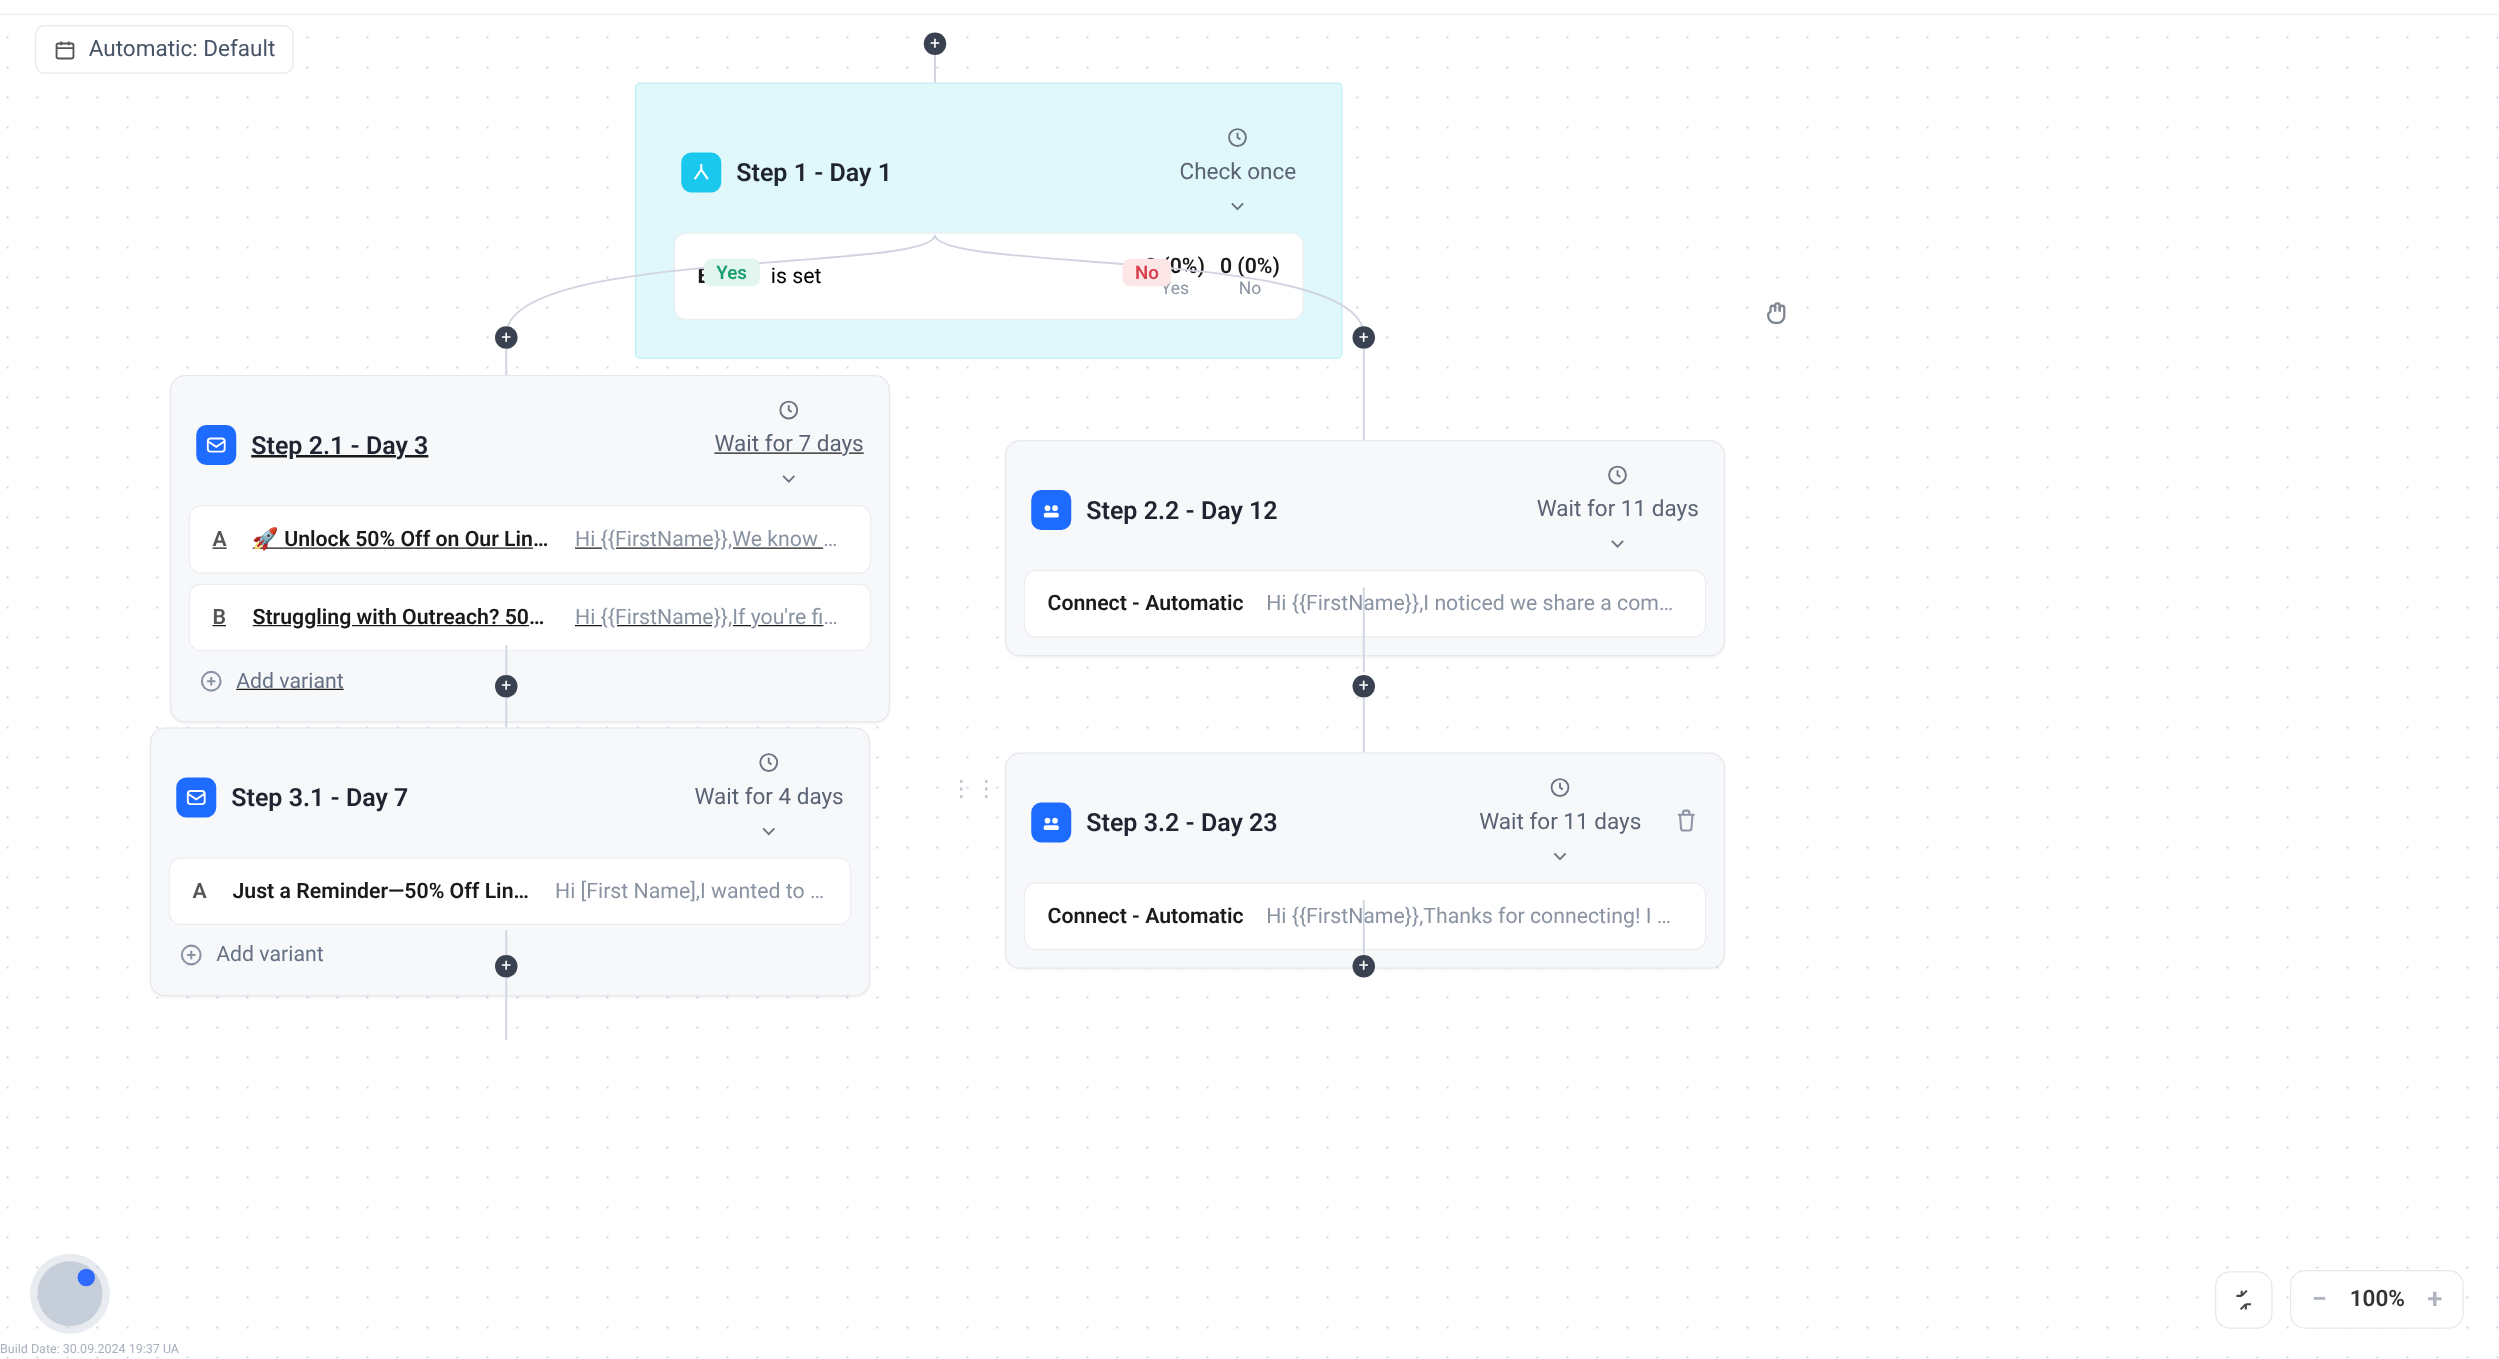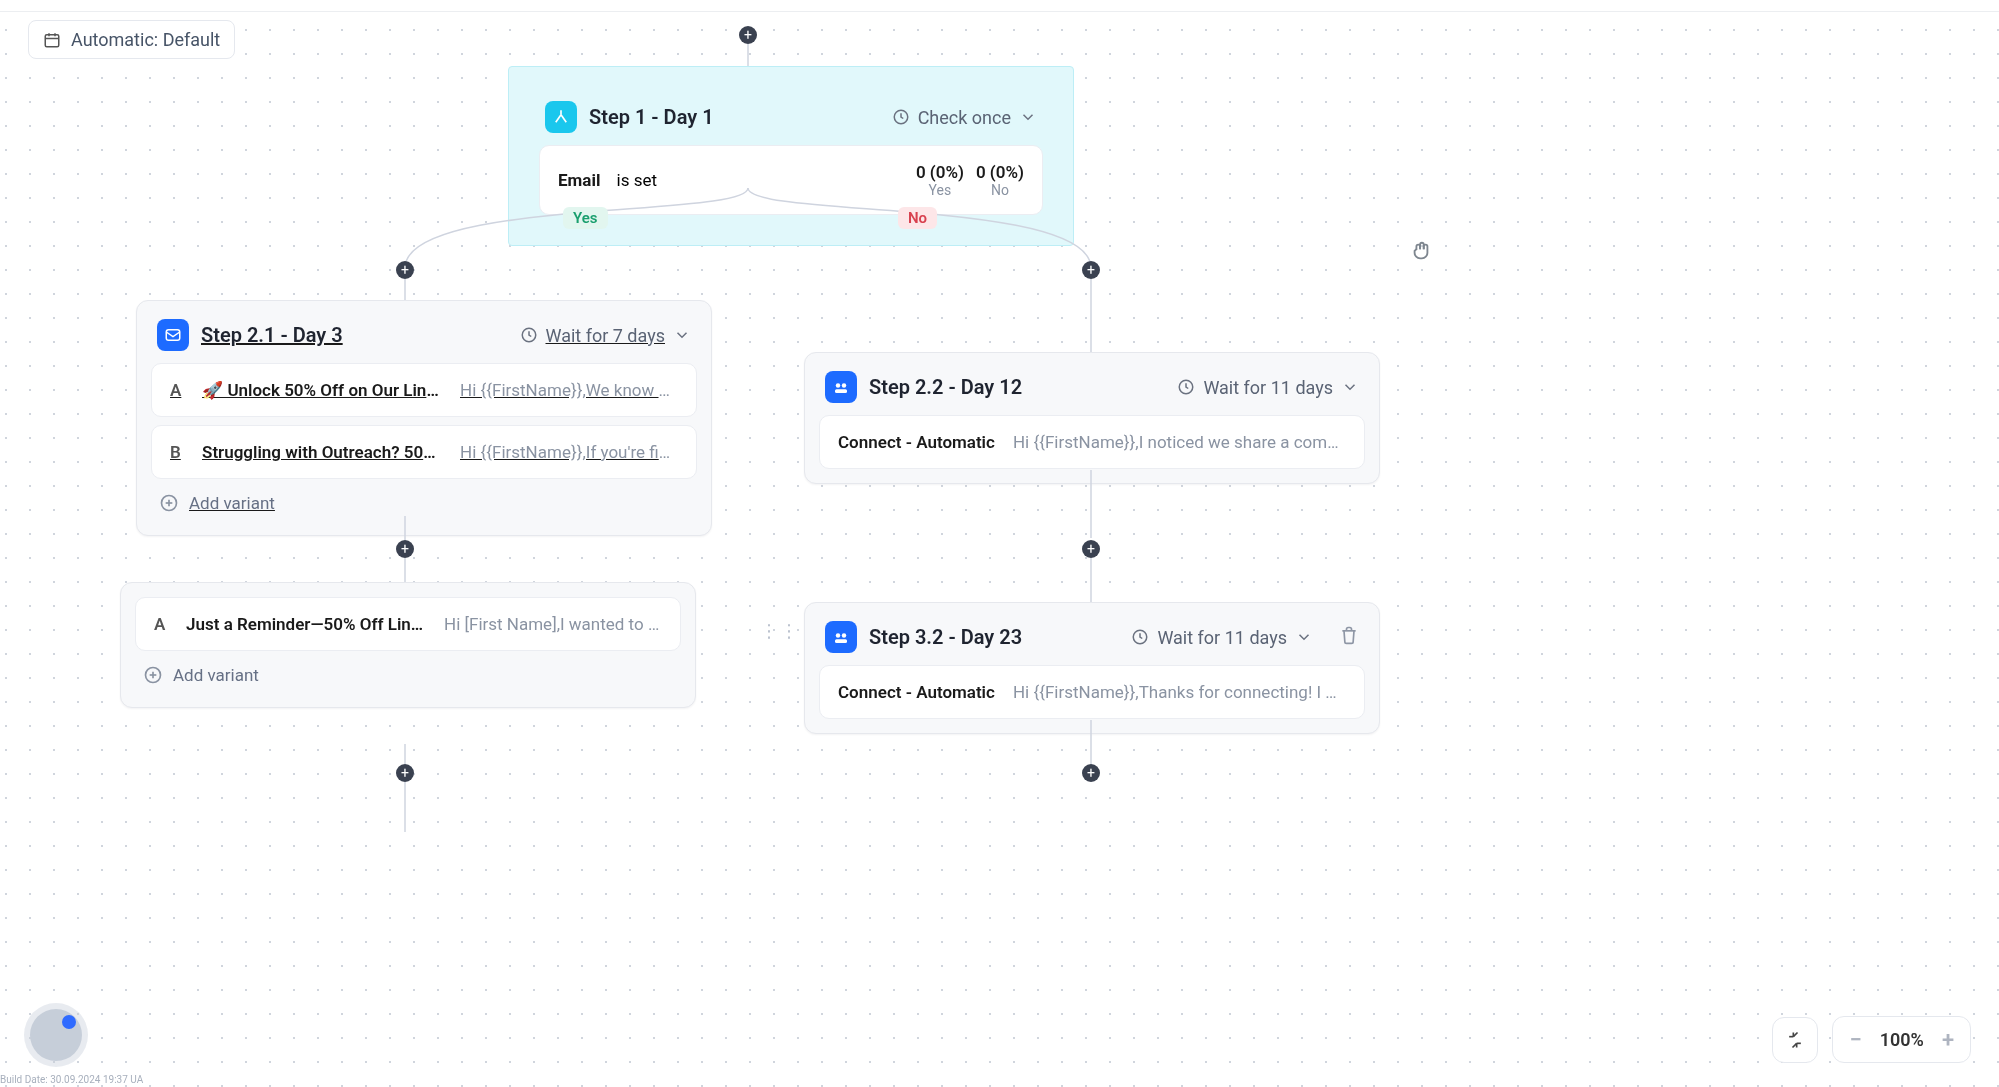--- a/index.html
+++ b/index.html
@@ -7,21 +7,21 @@
 .canvas { position: absolute; inset: 0; background-image: radial-gradient(#d0d5dd 1px, transparent 1px); background-size: 24px 24px; background-position: -6px -6px; }
 .hbar { position: absolute; top:0; left:0; right:0; height:12px; border-bottom:1px solid #eceef1; background:#fff;}
 .schedule-chip { position:absolute; top:20px; left:28px; display:flex; align-items:center; gap:10px; padding:8px 14px; background:#fff; border:1px solid #e5e8ee; border-radius:8px; font-size:18px; color:#475467; cursor:pointer; }
 .schedule-chip svg { width:18px; height:18px; stroke:#555; }
 .node { position:absolute; background:#f7f8fa; border:1px solid #e6e8ed; border-radius:12px; padding:14px; box-shadow:0 1px 2px rgba(16,24,40,.05); }
 .node-head { display:flex; align-items:center; gap:12px; padding:4px 6px 12px 6px; }
 .ic { width:32px; height:32px; border-radius:8px; display:flex; align-items:center; justify-content:center; color:#fff; flex:0 0 32px; }
 .ic-cyan { background:#1ac7ed; }
 .ic-blue { background:#1d6bff; }
 .step-title { font-weight:600; font-size:20px; color:#1f2430; }
-.wait { margin-left:auto; display:flex; align-items:center; gap:8px; color:#5a6374; font-size:18px; cursor:pointer; }
+.wait { margin-left:auto; display:flex; align-items:center; gap:8px; color:#5a6374; font-size:18px; cursor:pointer;flex-direction:column; }
 .wait svg { width:18px; height:18px; }
 .row { background:#fff; border:1px solid #ebedf2; border-radius:10px; padding:16px 18px; display:flex; align-items:center; gap:18px; font-size:17px; }
 .row + .row { margin-top:8px; }
 .row .lbl { font-weight:600; white-space:nowrap; overflow:hidden; text-overflow:ellipsis; }
 .row .prev { color:#8a93a2; white-space:nowrap; overflow:hidden; text-overflow:ellipsis; flex:1; min-width:0; }
 .row .tag { font-weight:600; color:#555; width:14px; }
 .addv { display:flex; align-items:center; gap:10px; padding:14px 8px 8px 8px; color:#667085; font-size:17px; cursor:pointer; }
 .addv svg { width:20px; height:20px; }
 .stats { margin-left:auto; display:flex; gap:12px; text-align:center; }
 .stats .v { font-weight:600; }
@@ -198,20 +198,39 @@
 
 <svg class="line" style="left:1091px; top:470px;">
       <line x1="0" y1="0" x2="0" y2="68"></line>
     </svg>
 <div class="plus-dot" style="left:1082px; top:540px;">+</div>
 <svg class="line" style="left:1091px; top:558px;">
       <line x1="0" y1="0" x2="0" y2="44"></line>
     </svg>
 
 <div class="node" style="left:120px; top:582px; width:576px;">
+  <div class="node-head">
+    <div class="ic ic-blue">
+      <svg width="18" height="18" viewBox="0 0 24 24" fill="none" stroke="#fff" stroke-width="2">
+            <rect x="3" y="5" width="18" height="14" rx="3"></rect>
+            <path d="M3 8l9 6 9-6"></path>
+          </svg>
+    </div>
+    <span class="step-title">Step 3.1 - Day 7</span>
+    <div class="wait">
+      <svg viewBox="0 0 24 24" fill="none" stroke="#6b7280" stroke-width="2">
+            <circle cx="12" cy="12" r="9"></circle>
+            <path d="M12 7v5l3 2"></path>
+          </svg>
+      <span>Wait for 4 days</span>
+      <svg width="14" height="14" viewBox="0 0 24 24" fill="none" stroke="#6b7280" stroke-width="2">
+            <path d="M6 9l6 6 6-6"></path>
+          </svg>
+    </div>
+  </div>
   <div class="row">
     <span class="tag">A</span>
     <span class="lbl" style="max-width:240px;">Just a Reminder—50% Off Linke...</span>
     <span class="prev">Hi [First Name],I wanted to follow...</span>
   </div>
   <div class="addv">
     <svg viewBox="0 0 24 24" fill="none" stroke="#8a93a2" stroke-width="2">
           <circle cx="12" cy="12" r="9"></circle>
           <line x1="12" y1="8" x2="12" y2="16"></line>
           <line x1="8" y1="12" x2="16" y2="12"></line>

